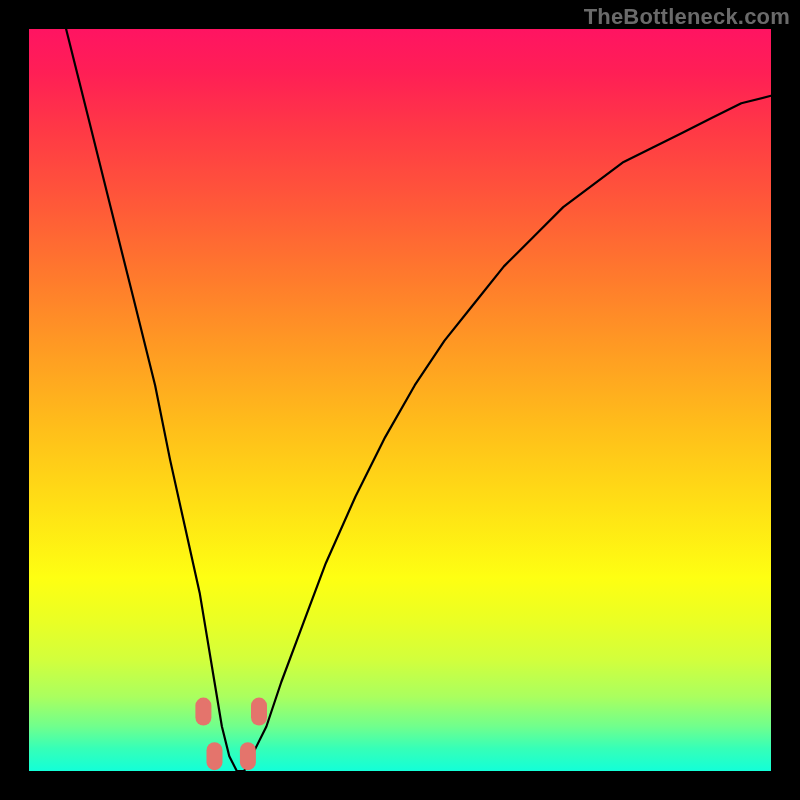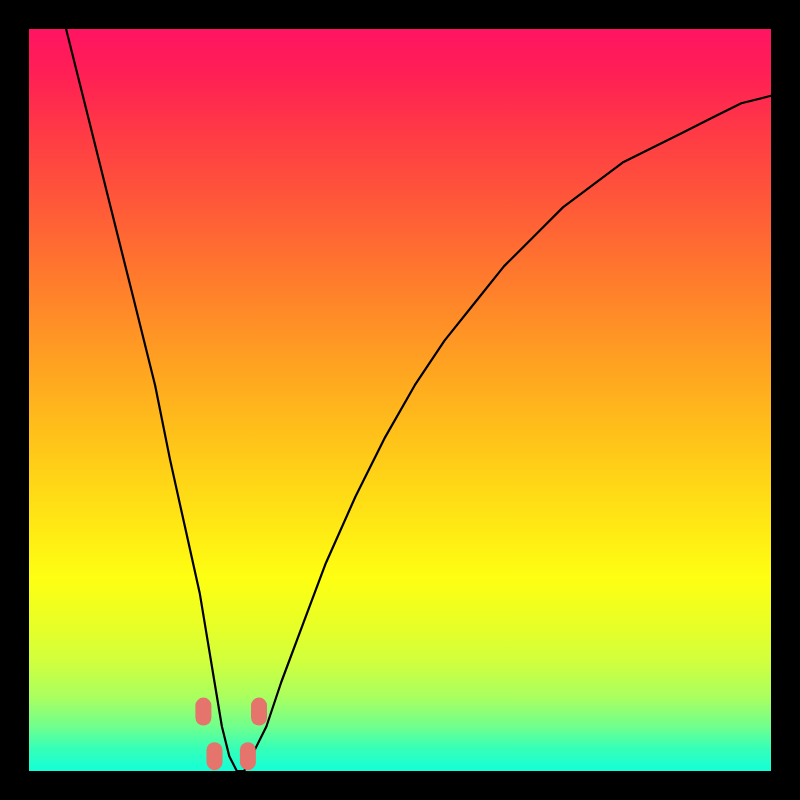--- a/index.html
+++ b/index.html
@@ -62,20 +62,21 @@
     top: 0;
     width: 742px;
     height: 742px;
     overflow: visible;
   }
 </style>
 </head>
 <body>
 
 <div class="frame">
+  <div class="watermark">TheBottleneck.com</div>
 
   <div class="plot">
     <svg class="curve" viewBox="0 0 742 742" preserveAspectRatio="none">
       <path id="curve-path" fill="none" stroke="#000000" stroke-width="2.2" stroke-linecap="round" stroke-linejoin="round" d="M37.1 0.0 L59.4 89.0 L81.6 178.1 L103.9 267.1 L126.1 356.2 L141.0 430.4 L155.8 497.1 L170.7 563.9 L178.1 608.4 L185.5 653.0 L192.9 697.5 L200.3 727.2 L207.8 742.0 L215.2 742.0 L222.6 727.2 L237.4 697.5 L252.3 653.0 L274.5 593.6 L296.8 534.2 L326.5 467.5 L356.2 408.1 L385.8 356.2 L415.5 311.6 L445.2 274.5 L474.9 237.4 L504.6 207.8 L534.2 178.1 L563.9 155.8 L593.6 133.6 L623.3 118.7 L653.0 103.9 L682.6 89.0 L712.3 74.2 L742.0 66.8"></path>
       <g id="markers-group">
           <rect x="166.4" y="668.6" width="16" height="28" rx="8" fill="#e4746c"></rect>
           <rect x="177.5" y="713.2" width="16" height="28" rx="8" fill="#e4746c"></rect>
           <rect x="210.9" y="713.2" width="16" height="28" rx="8" fill="#e4746c"></rect>
           <rect x="222.0" y="668.6" width="16" height="28" rx="8" fill="#e4746c"></rect>
         </g>

